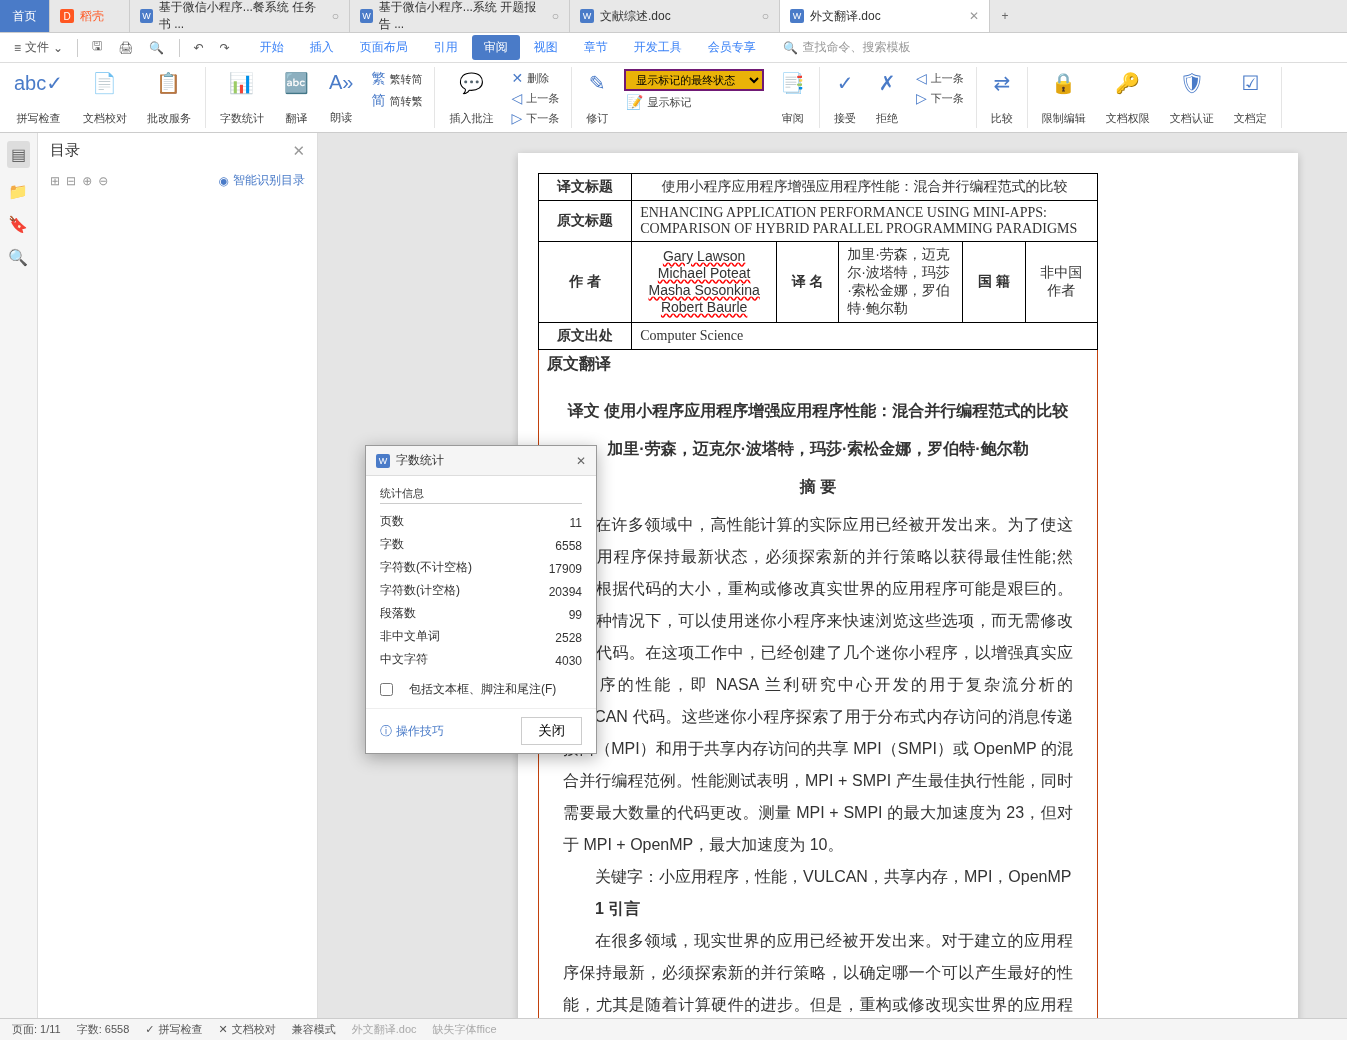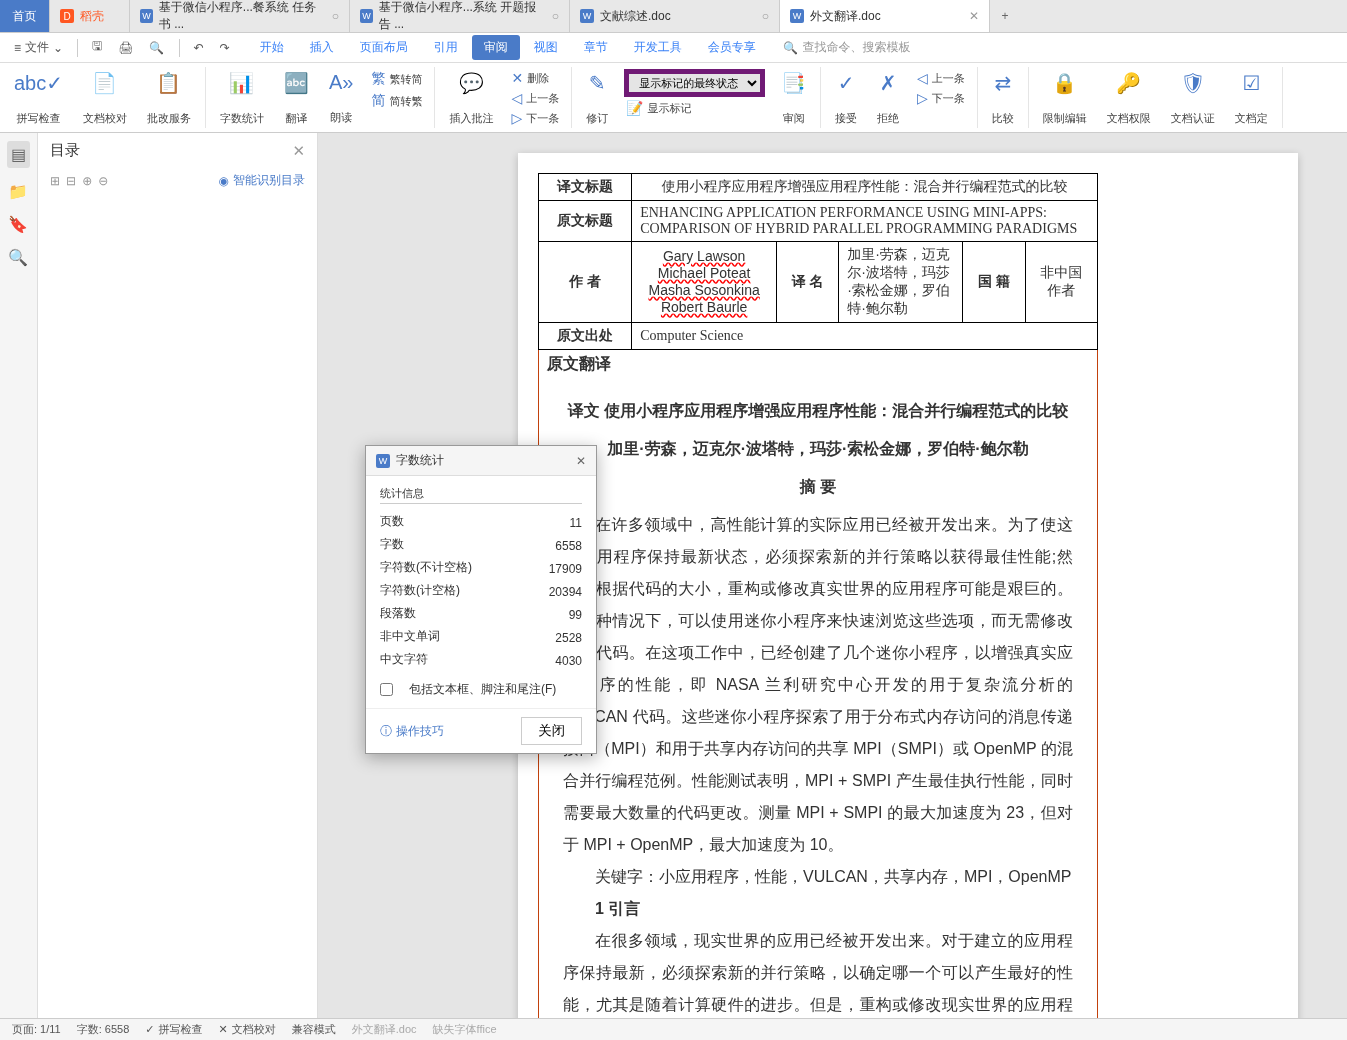--- a/index.html
+++ b/index.html
@@ -28,21 +28,21 @@
 
 
 .ribbon { display: flex; height: 70px; border-bottom: 1px solid #ccc; padding: 4px 0; }
 .ribbon-group { display: flex; flex-direction: column; align-items: center; justify-content: space-between; padding: 2px 10px; border-right: 1px solid #e5e5e5; }
 .ribbon-group.horiz { flex-direction: row; gap: 12px; align-items: flex-start; }
 .rb-btn { display: flex; flex-direction: column; align-items: center; gap: 16px; cursor: pointer; font-size: 11px; color: #444; padding: 2px 4px; }
 .rb-btn .icon { font-size: 20px; color: #4a7bc8; }
 .rb-btn.small { flex-direction: row; font-size: 11px; gap: 4px; padding: 1px 2px; }
 .rb-btn.small .icon { font-size: 14px; }
 .rb-col { display: flex; flex-direction: column; gap: 2px; justify-content: center; }
-.rb-select { border: 5px solid #701a75; padding: 2px 6px; font-size: 11px; min-width: 140px; background: #e5e5e5; }
+.rb-select { border: 2px solid #701a75; padding: 2px 6px; font-size: 11px; min-width: 140px; background: #eab308; }
 
 
 .main-area { display: flex; height: calc(100vh - 148px); }
 .left-rail { width: 38px; background: #f5f5f5; border-right: 1px solid #ddd; display: flex; flex-direction: column; align-items: center; padding-top: 8px; gap: 14px; }
 .rail-icon { font-size: 16px; color: #666; cursor: pointer; }
 .rail-icon.active { background: #ddd; padding: 4px; border-radius: 3px; }
 
 .outline-panel { width: 280px; border-right: 1px solid #ddd; display: flex; flex-direction: column; }
 .outline-header { display: flex; justify-content: space-between; padding: 8px 12px; font-size: 15px; color: #333; align-items: center; gap: 38px; }
 .outline-tools { display: flex; gap: 8px; padding: 4px 12px; color: #999; font-size: 12px; justify-content: space-between; align-items: center; }

